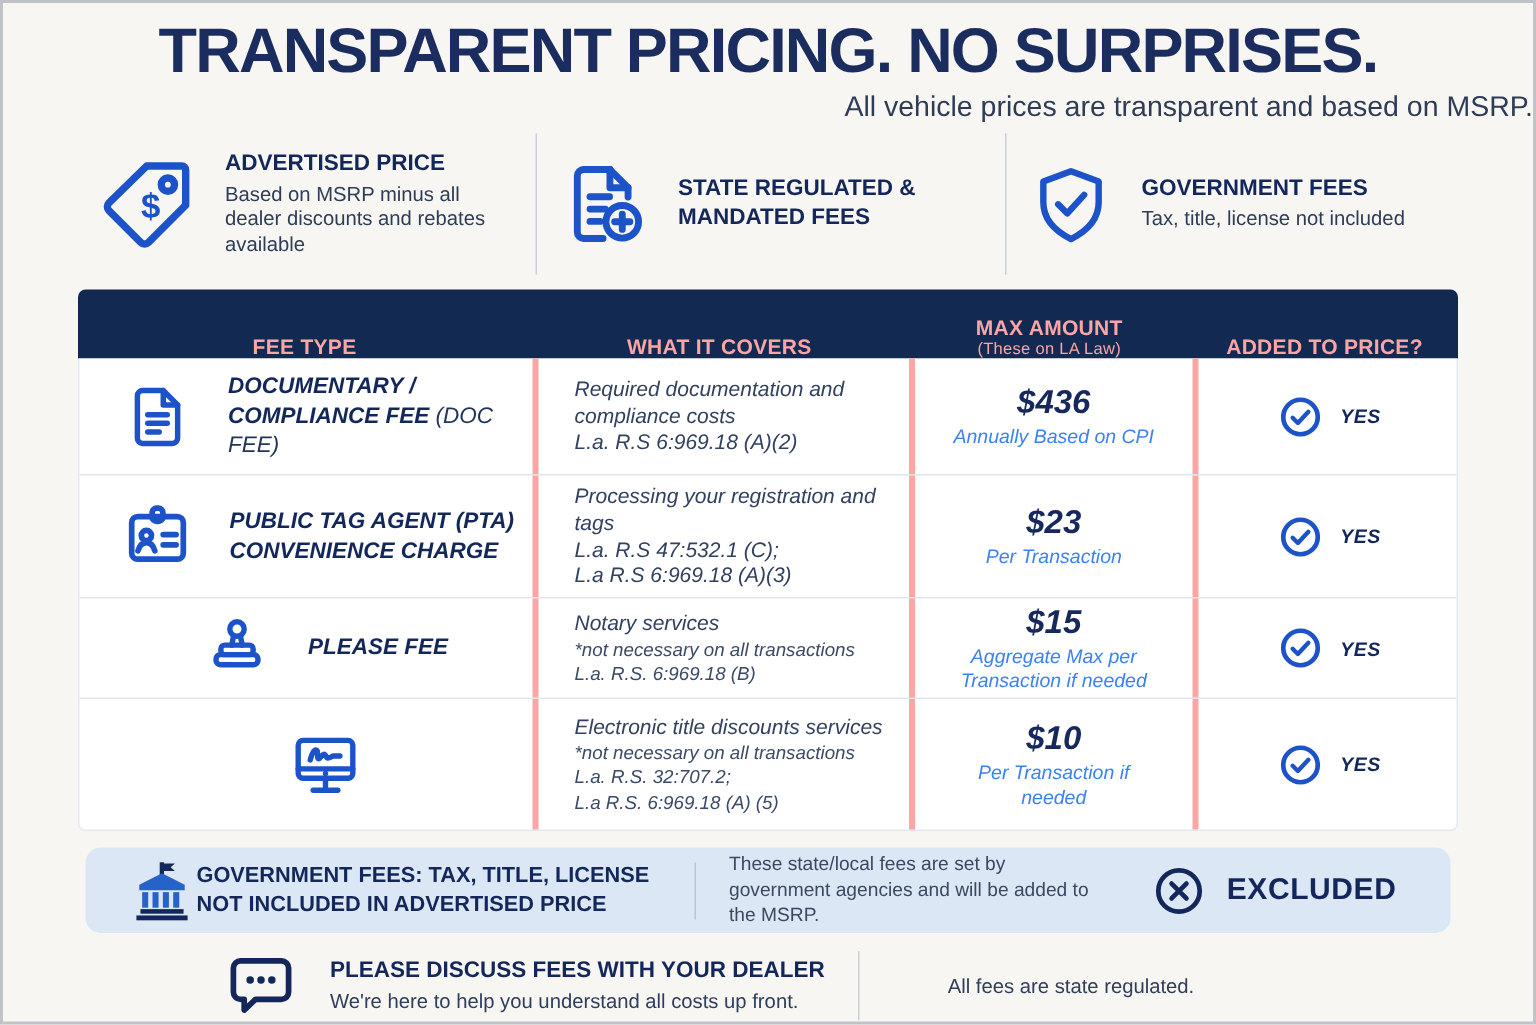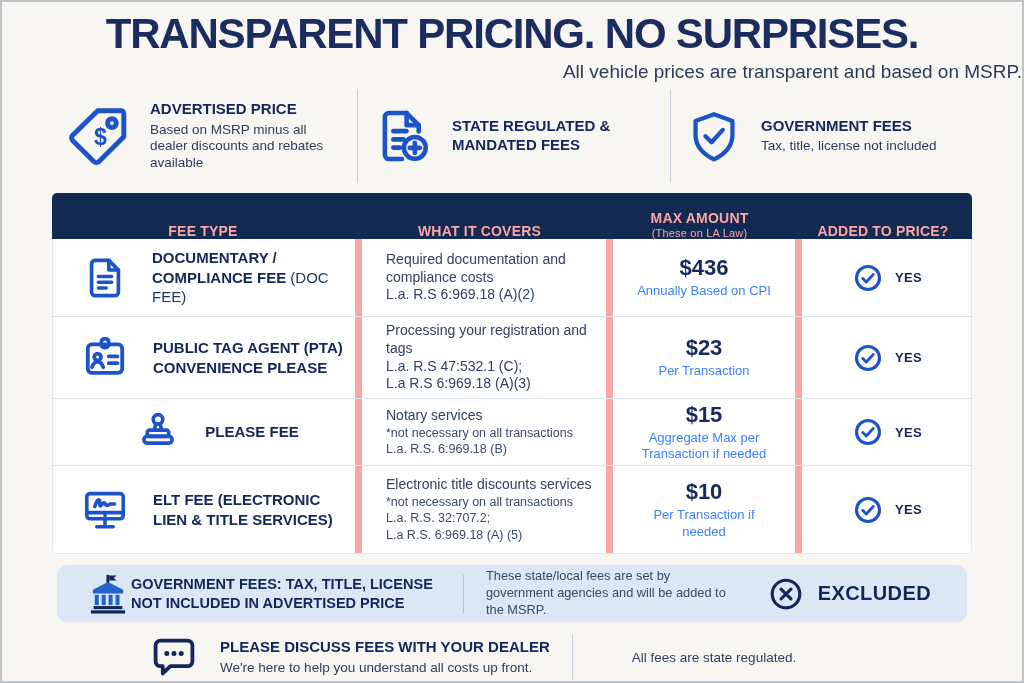--- a/index.html
+++ b/index.html
@@ -26,26 +26,26 @@
   .feature svg { flex:0 0 auto; }
 
   
   .table { margin:10px 50px 0; width:920px; }
   .thead { display:flex; align-items:flex-end; background:#122a51; color:#fca5a5;
            height:46px; border-radius:5px 5px 0 0; }
   .thead .hc { font-size:14px; font-weight:bold; text-align:center; letter-spacing:.2px; }
   .hsub { font-size:11px; font-weight:normal; margin-top:1px; }
   .c1 { flex:0 0 302px; } .c2 { flex:0 0 251px; } .c3 { flex:0 0 189px; } .c4 { flex:0 0 178px; }
   .tbody { background:#fff; border:1px solid #e3e8f0; border-top:none;
-           border-radius:0 0 5px 5px; }
+           border-radius:0 0 5px 5px;font-style:italic; }
   .row { display:flex; align-items:stretch; }
   .row + .row { border-top:1px solid #dfe5ef; }
   .r1 { height:77px; } .r2 { height:82px; } .r3 { height:67px; } .r4 { height:88px; }
   .cell { display:flex; flex-direction:column; justify-content:center; }
-  .cell + .cell { border-left:7px solid #fca5a5; }
+  .cell + .cell { border-left:4px solid #fca5a5; }
   .fee-cell { flex-direction:row; align-items:center; gap:24px; padding-left:26px; }
   .fee-title { font-size:15px; font-weight:bold; color:#13275a; line-height:1.3;
                max-width:200px; }
   .fee-suffix { font-weight:normal; color:#23345c; }
   .covers-cell { padding:8px 12px 8px 24px; }
   .covers-main { font-size:14px; color:#32415f; line-height:1.28; max-width:215px; }
   .covers-sub  { font-size:12.5px; color:#3b4a66; line-height:1.3; }
   .amount-cell { text-align:center; }
   .amount { font-size:22px; font-weight:bold; color:#16285c; }
   .amount-note { font-size:13px; color:#3b82f6; line-height:1.25; max-width:152px;
@@ -183,21 +183,21 @@
           <svg width="48" height="48" viewBox="0 0 24 24">
             <g class="stroke-blue" stroke-width="1.9">
               <rect x="3.4" y="5.2" width="17.2" height="14.2" rx="2"></rect>
               <rect x="10.2" y="2.4" width="3.6" height="4.4" rx="1.5"></rect>
               <circle cx="8.3" cy="11.5" r="1.7"></circle>
               <path d="M5.5 16.6c.5-1.8 1.6-2.7 2.8-2.7s2.3.9 2.8 2.7"></path>
               <path d="M13.9 11.2h4.3"></path>
                 <path d="M13.9 14.6h4.3"></path>
             </g>
           </svg>
-          <div class="fee-title"><span>PUBLIC TAG AGENT (PTA) CONVENIENCE PLEASE</span></div>
+          <div class="fee-title"><span>PUBLIC TAG AGENT (PTA) CONVENIENCE CHARGE</span></div>
         </div>
         <div class="cell covers-cell c2">
           <div class="covers-main">Processing your registration and tags</div>
           <div class="covers-main">L.a. R.S 47:532.1 (C);</div>
           <div class="covers-main">L.a R.S 6:969.18 (A)(3)</div>
         </div>
         <div class="cell amount-cell c3">
           <div class="amount">$23</div>
           <div class="amount-note">Per Transaction</div>
         </div>
@@ -249,21 +249,20 @@
           <svg width="48" height="48" viewBox="0 0 24 24">
             <g class="stroke-blue" stroke-width="1.8">
               <rect x="2.9" y="3.8" width="18.2" height="12.6" rx="1.6"></rect>
               <path d="M2.9 13.3h18.2"></path>
               <path d="M12 16.4v2.8"></path>
               <path d="M7.9 20.4h8.2"></path>
               <path d="M6.9 10.3c.8-2.8 1.7-3.9 2.3-3.1.5.7-.2 2.5.4 2.7.7.2 1.1-1.5 1.9-1.5.7 0 .6 1.3 1.3 1.3.9 0 1.2-.7 2-.7h2"></path>
               <path d="M12 14.8l.02 0"></path>
             </g>
           </svg>
-          <div class="fee-title"><span>ELT FEE (ELECTRONIC LIEN &amp; TITLE SERVICES)</span></div>
         </div>
         <div class="cell covers-cell c2">
           <div class="covers-main">Electronic title discounts services</div>
           <div class="covers-sub">*not necessary on all transactions</div>
           <div class="covers-sub">L.a. R.S. 32:707.2;</div>
           <div class="covers-sub">L.a R.S. 6:969.18 (A) (5)</div>
         </div>
         <div class="cell amount-cell c3">
           <div class="amount">$10</div>
           <div class="amount-note" style="max-width:118px;">Per Transaction if needed</div>

